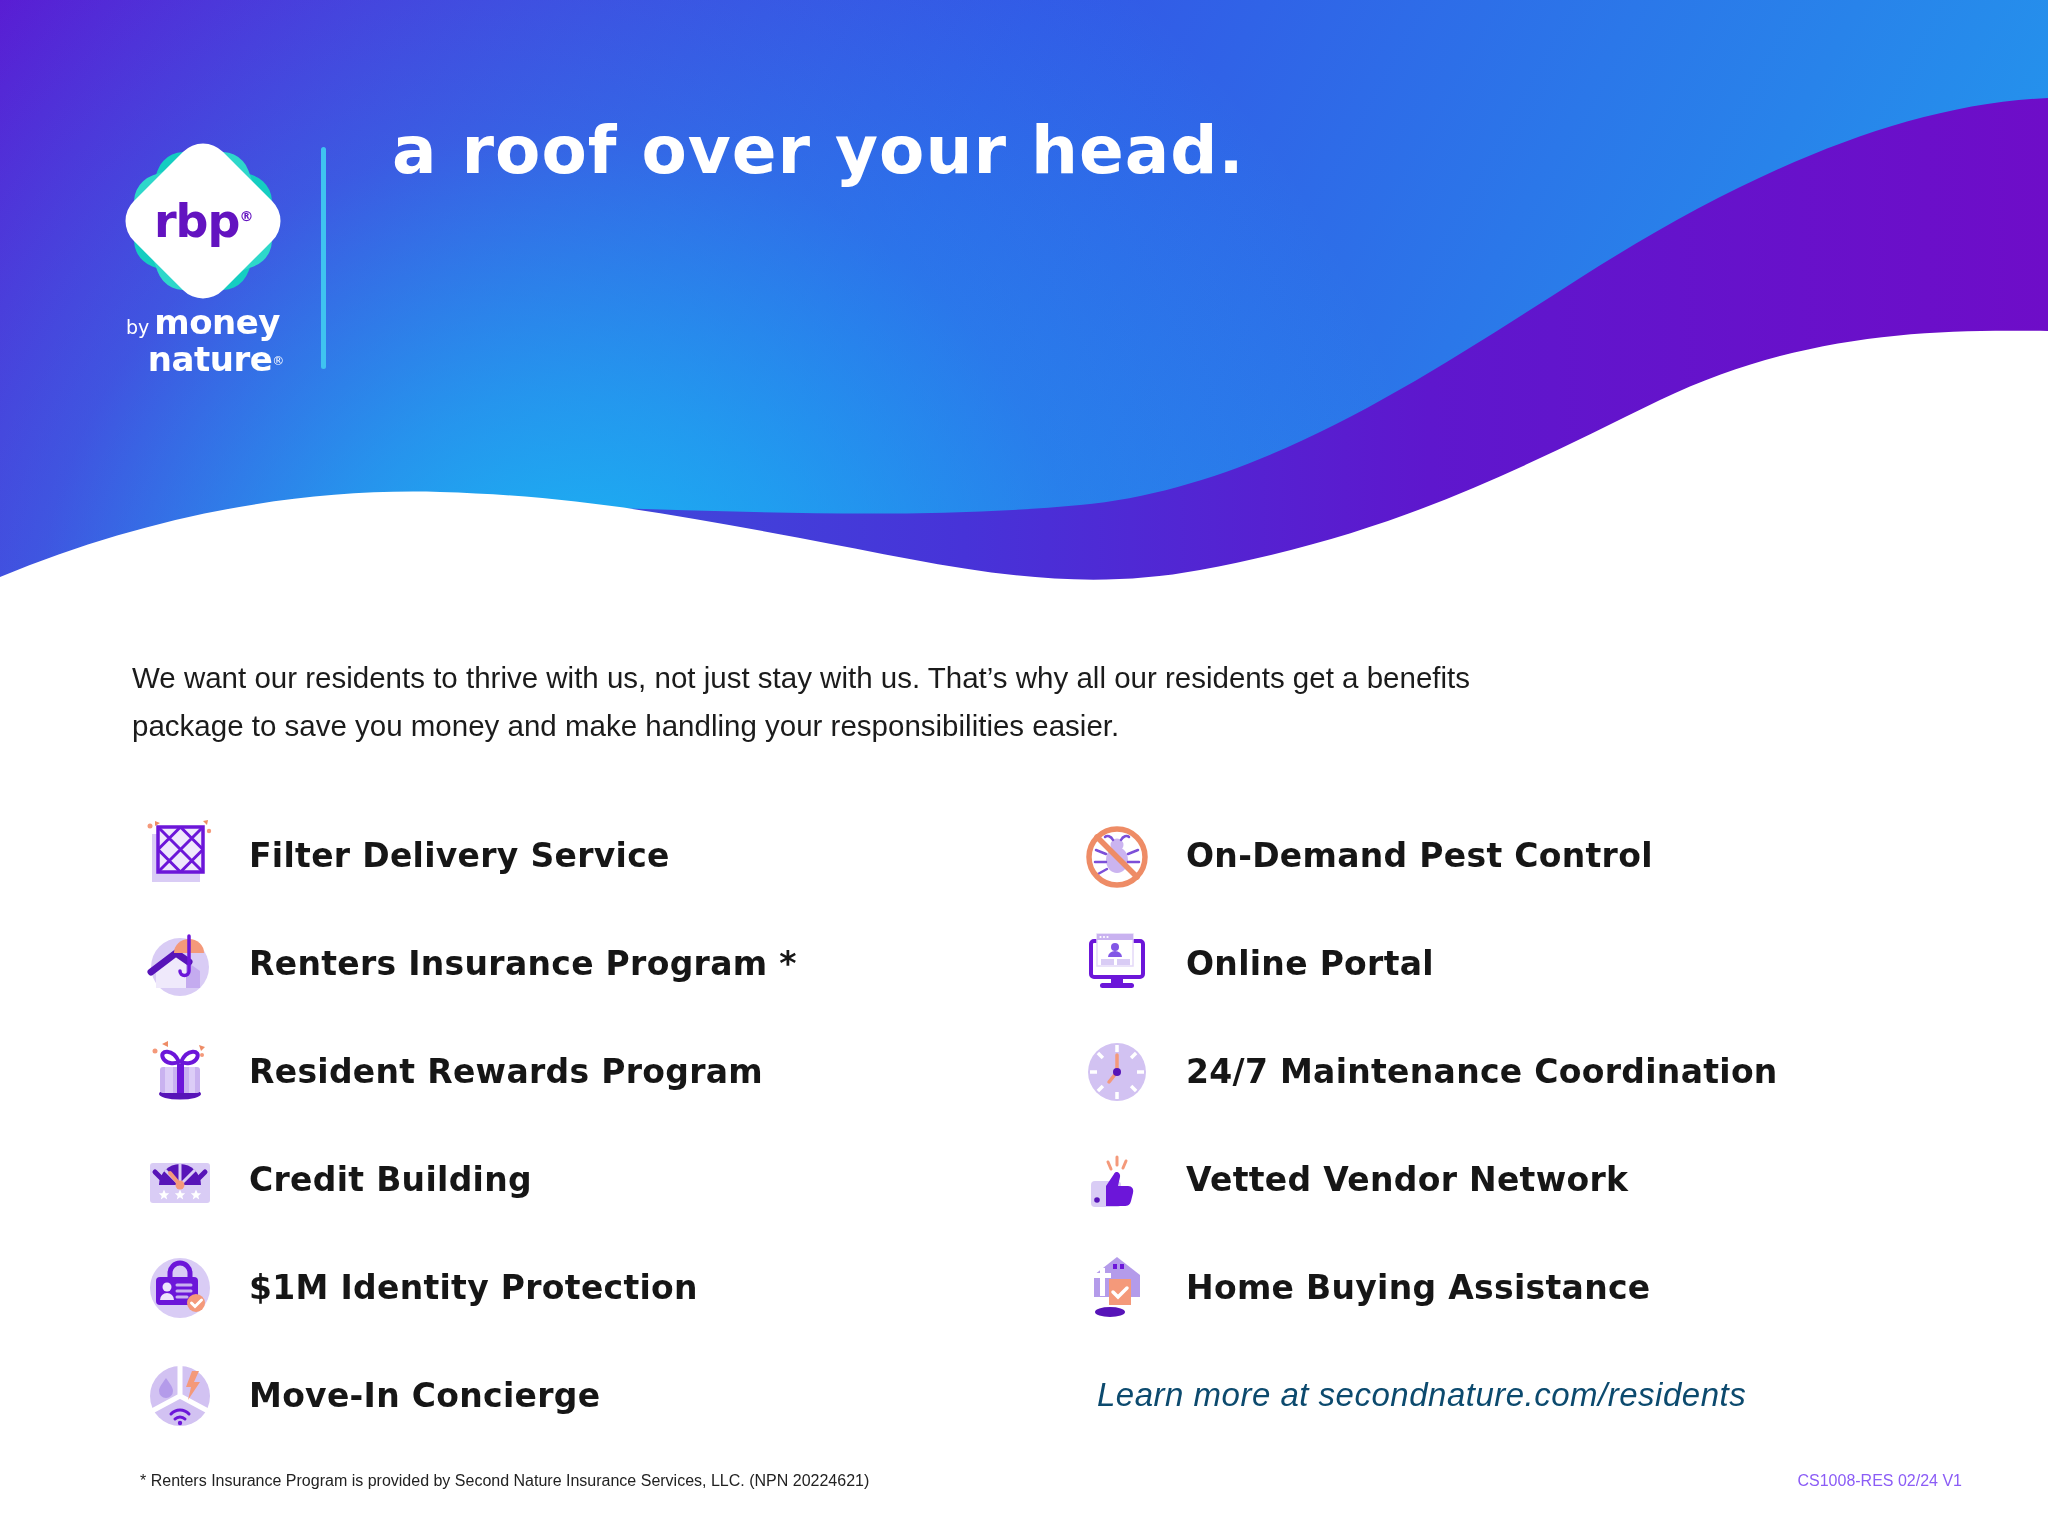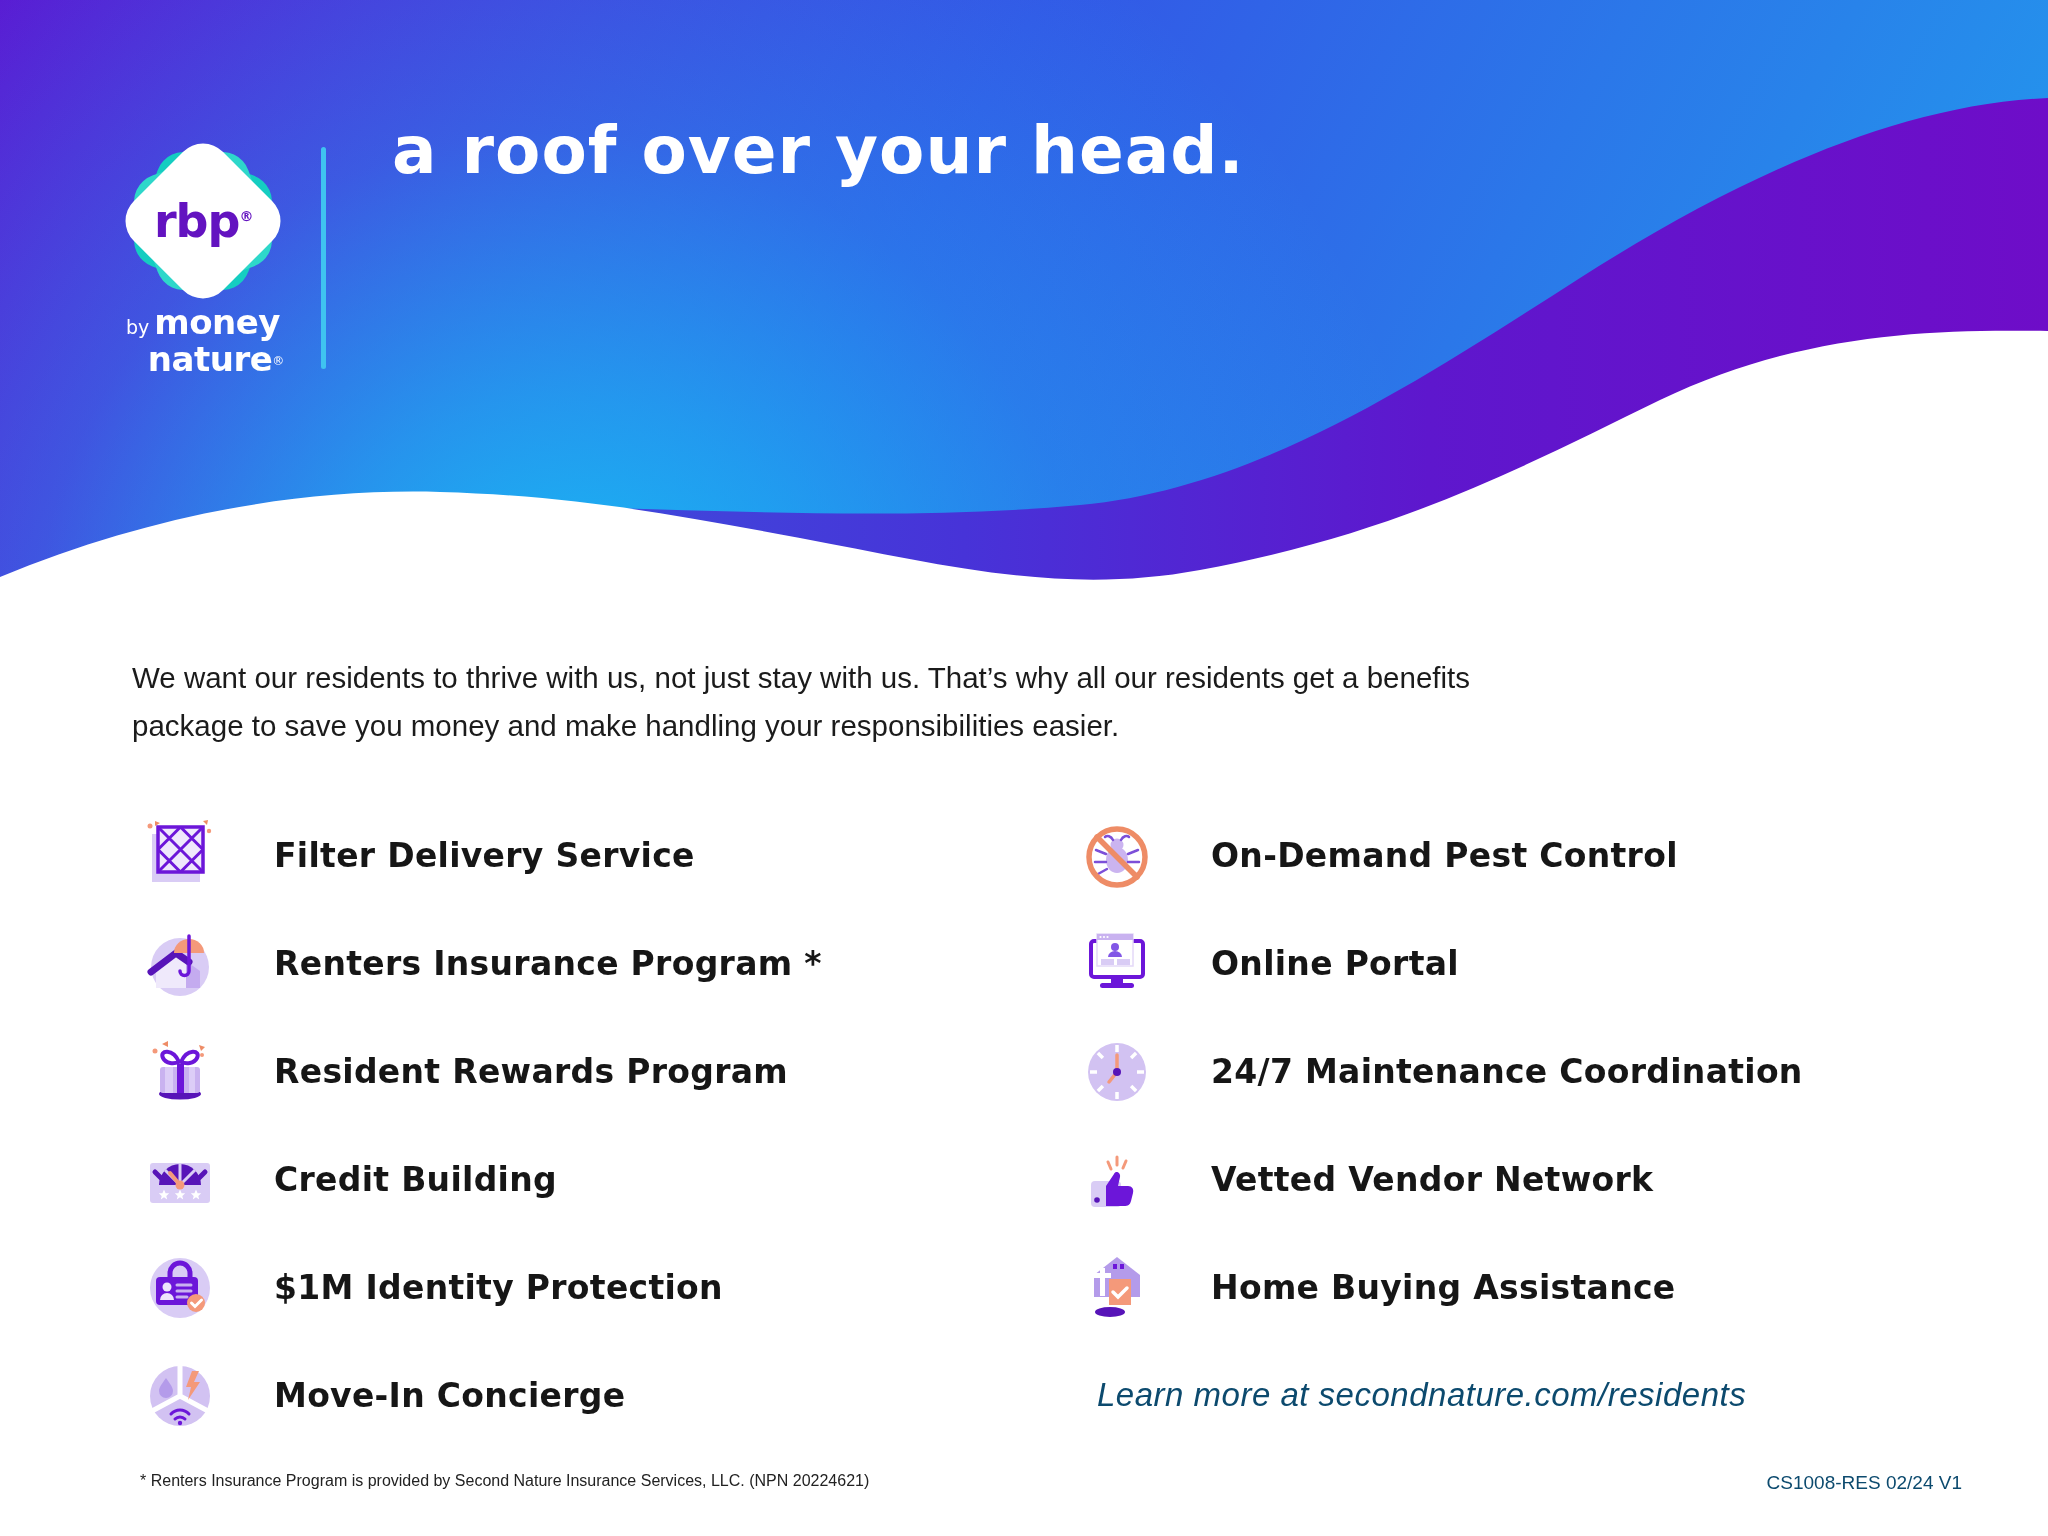--- a/index.html
+++ b/index.html
@@ -34,33 +34,33 @@
   .headline .l2{font-size:66px;font-weight:700;letter-spacing:1px;line-height:78px;white-space:nowrap;}
 
   .intro{
     position:absolute;left:132px;top:654px;width:1410px;
     font-family:"Liberation Sans",sans-serif;font-size:29.5px;line-height:48px;color:#1b1b1b;
   }
 
   .col{position:absolute;top:801px;}
   .col-left{left:143px;}
   .col-right{left:1080px;}
-  .row{height:108px;display:flex;align-items:center;gap:57px;}
+  .row{height:108px;display:flex;align-items:center;gap:32px;}
   .icon-box{width:74px;height:74px;flex:none;}
   .icon-box svg{width:74px;height:74px;display:block;}
   .lbl{font-size:33px;font-weight:700;color:#161616;letter-spacing:0.3px;white-space:nowrap;}
 
   .learn{
     height:108px;display:flex;align-items:center;padding-left:17px;
     font-family:Liberation Sans, sans-serif;font-size:33px;font-style:italic;color:#0c4a6e;
     letter-spacing:0.5px;white-space:nowrap;
   }
 
   .footnote{position:absolute;left:140px;top:1472px;font-family:"Liberation Sans",sans-serif;font-size:16px;color:#222;}
-  .doccode{position:absolute;right:86px;top:1472px;font-family:"Liberation Sans",sans-serif;font-size:19px;color:#0c4a6e;}
+  .doccode{position:absolute;right:86px;top:1472px;font-family:"Liberation Sans",sans-serif;font-size:16px;color:#8b5cf6;}
 </style>
 </head>
 <body>
 
 <svg class="banner-svg" width="2048" height="620" viewBox="0 0 2048 620" aria-hidden="true">
   <defs>
     <linearGradient id="g1" gradientUnits="userSpaceOnUse" x1="0" y1="0" x2="1900" y2="1050">
       <stop offset="0" stop-color="#5A1BD3"></stop>
       <stop offset="0.42" stop-color="#3357E6"></stop>
       <stop offset="0.75" stop-color="#2883EA"></stop>

